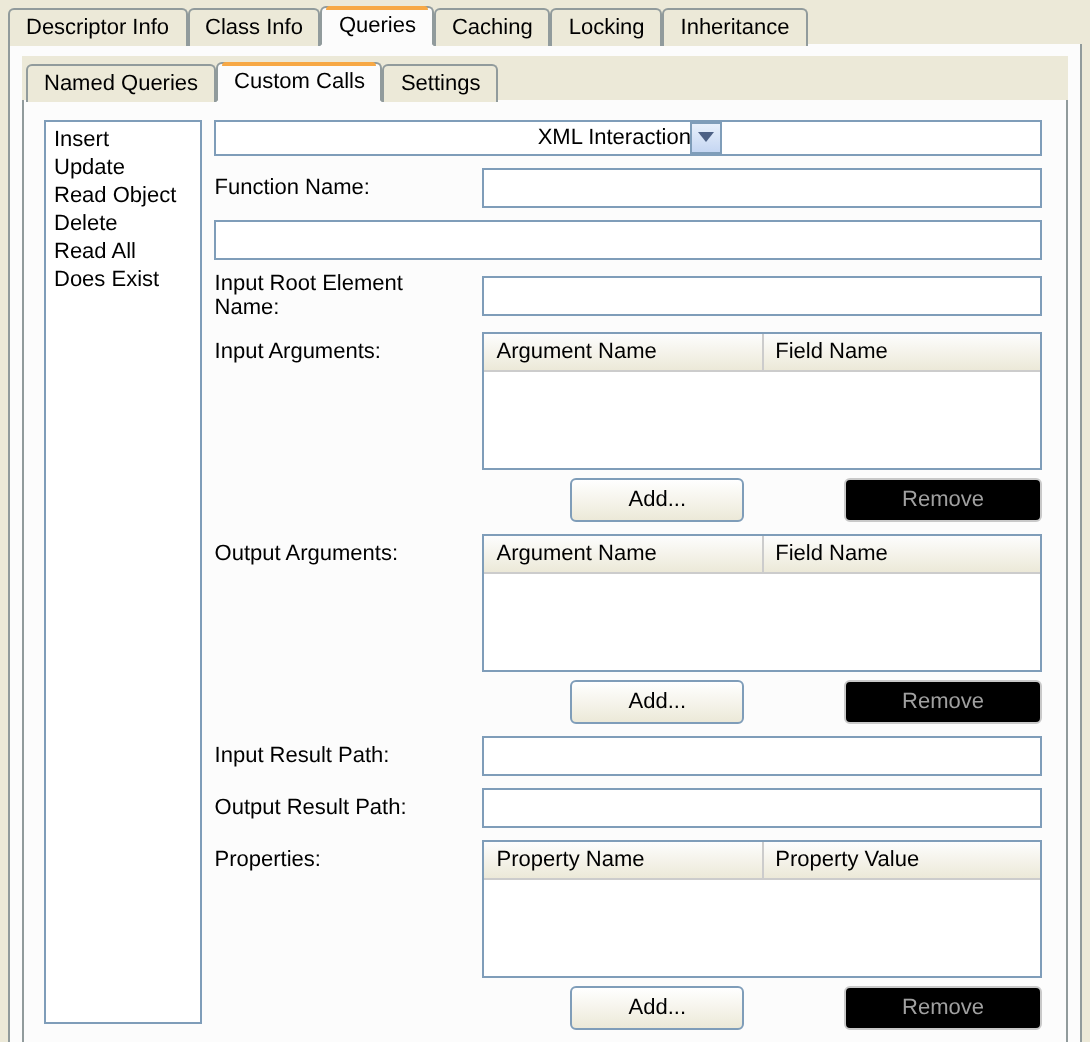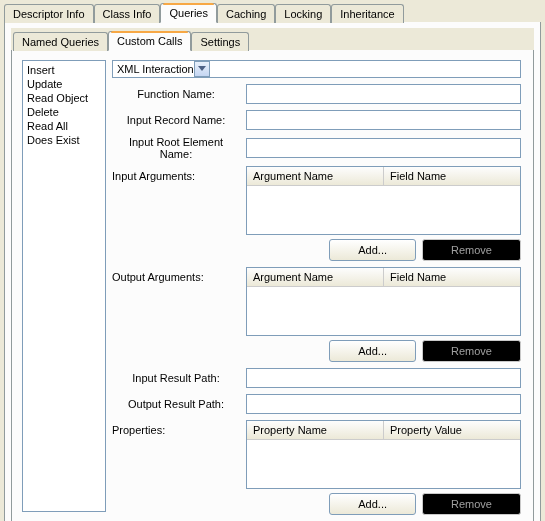--- a/index.html
+++ b/index.html
@@ -82,38 +82,38 @@
     gap: 6px;
     padding-right: 2px;
   }
   .dropdown {
     width: 100%;
     height: 21px;
     border: 1px solid #7f9db9;
     background: #ffffff;
     display: flex;
     align-items: center;
-    justify-content: flex-start;
+    justify-content: center;
     padding: 0 2px 0 4px;
   }
   .dropdown-btn {
     width: 16px; height: 16px;
     border: 1px solid #7f9db9;
     background: linear-gradient(#e8f0fb,#c5d6f2);
     display: flex; align-items: center; justify-content: center;
   }
   .dropdown-btn svg { display:block; }
   .row {
     display: flex;
     align-items: center;
     gap: 6px;
   }
   .row label {
     width: 128px;
-    text-align: center;
+    text-align: left;
     color: #000;
   }
   .textfield {
     flex: 1;
     height: 20px;
     border: 1px solid #7f9db9;
     background: #fff;
     padding: 0 4px;
   }
   .arg-block {
@@ -160,20 +160,21 @@
     height: 22px;
     border: 1px solid #7f9db9;
     background: linear-gradient(#ffffff,#ece9d8);
     border-radius: 3px;
     display: flex;
     align-items: center;
     justify-content: center;
     cursor: default;
     color: #000;
     padding: 0 28px;
+    margin-left: 44px;
   }
   .btn.disabled {
     color: #a0a0a0;
     border-color: #c9c9c9;
     background: #000000;
   }
 </style>
 </head>
 <body>
 
@@ -216,21 +217,20 @@
               </svg>
           </div>
         </div>
 
         <div class="row">
           <label>Function Name:</label>
           <div class="textfield"></div>
         </div>
 
         <div class="row">
-          <label>Input Record Name:</label>
           <div class="textfield"></div>
         </div>
 
         <div class="row">
           <label>Input Root Element Name:</label>
           <div class="textfield"></div>
         </div>
 
         <div class="arg-block">
           <label>Input Arguments:</label>

